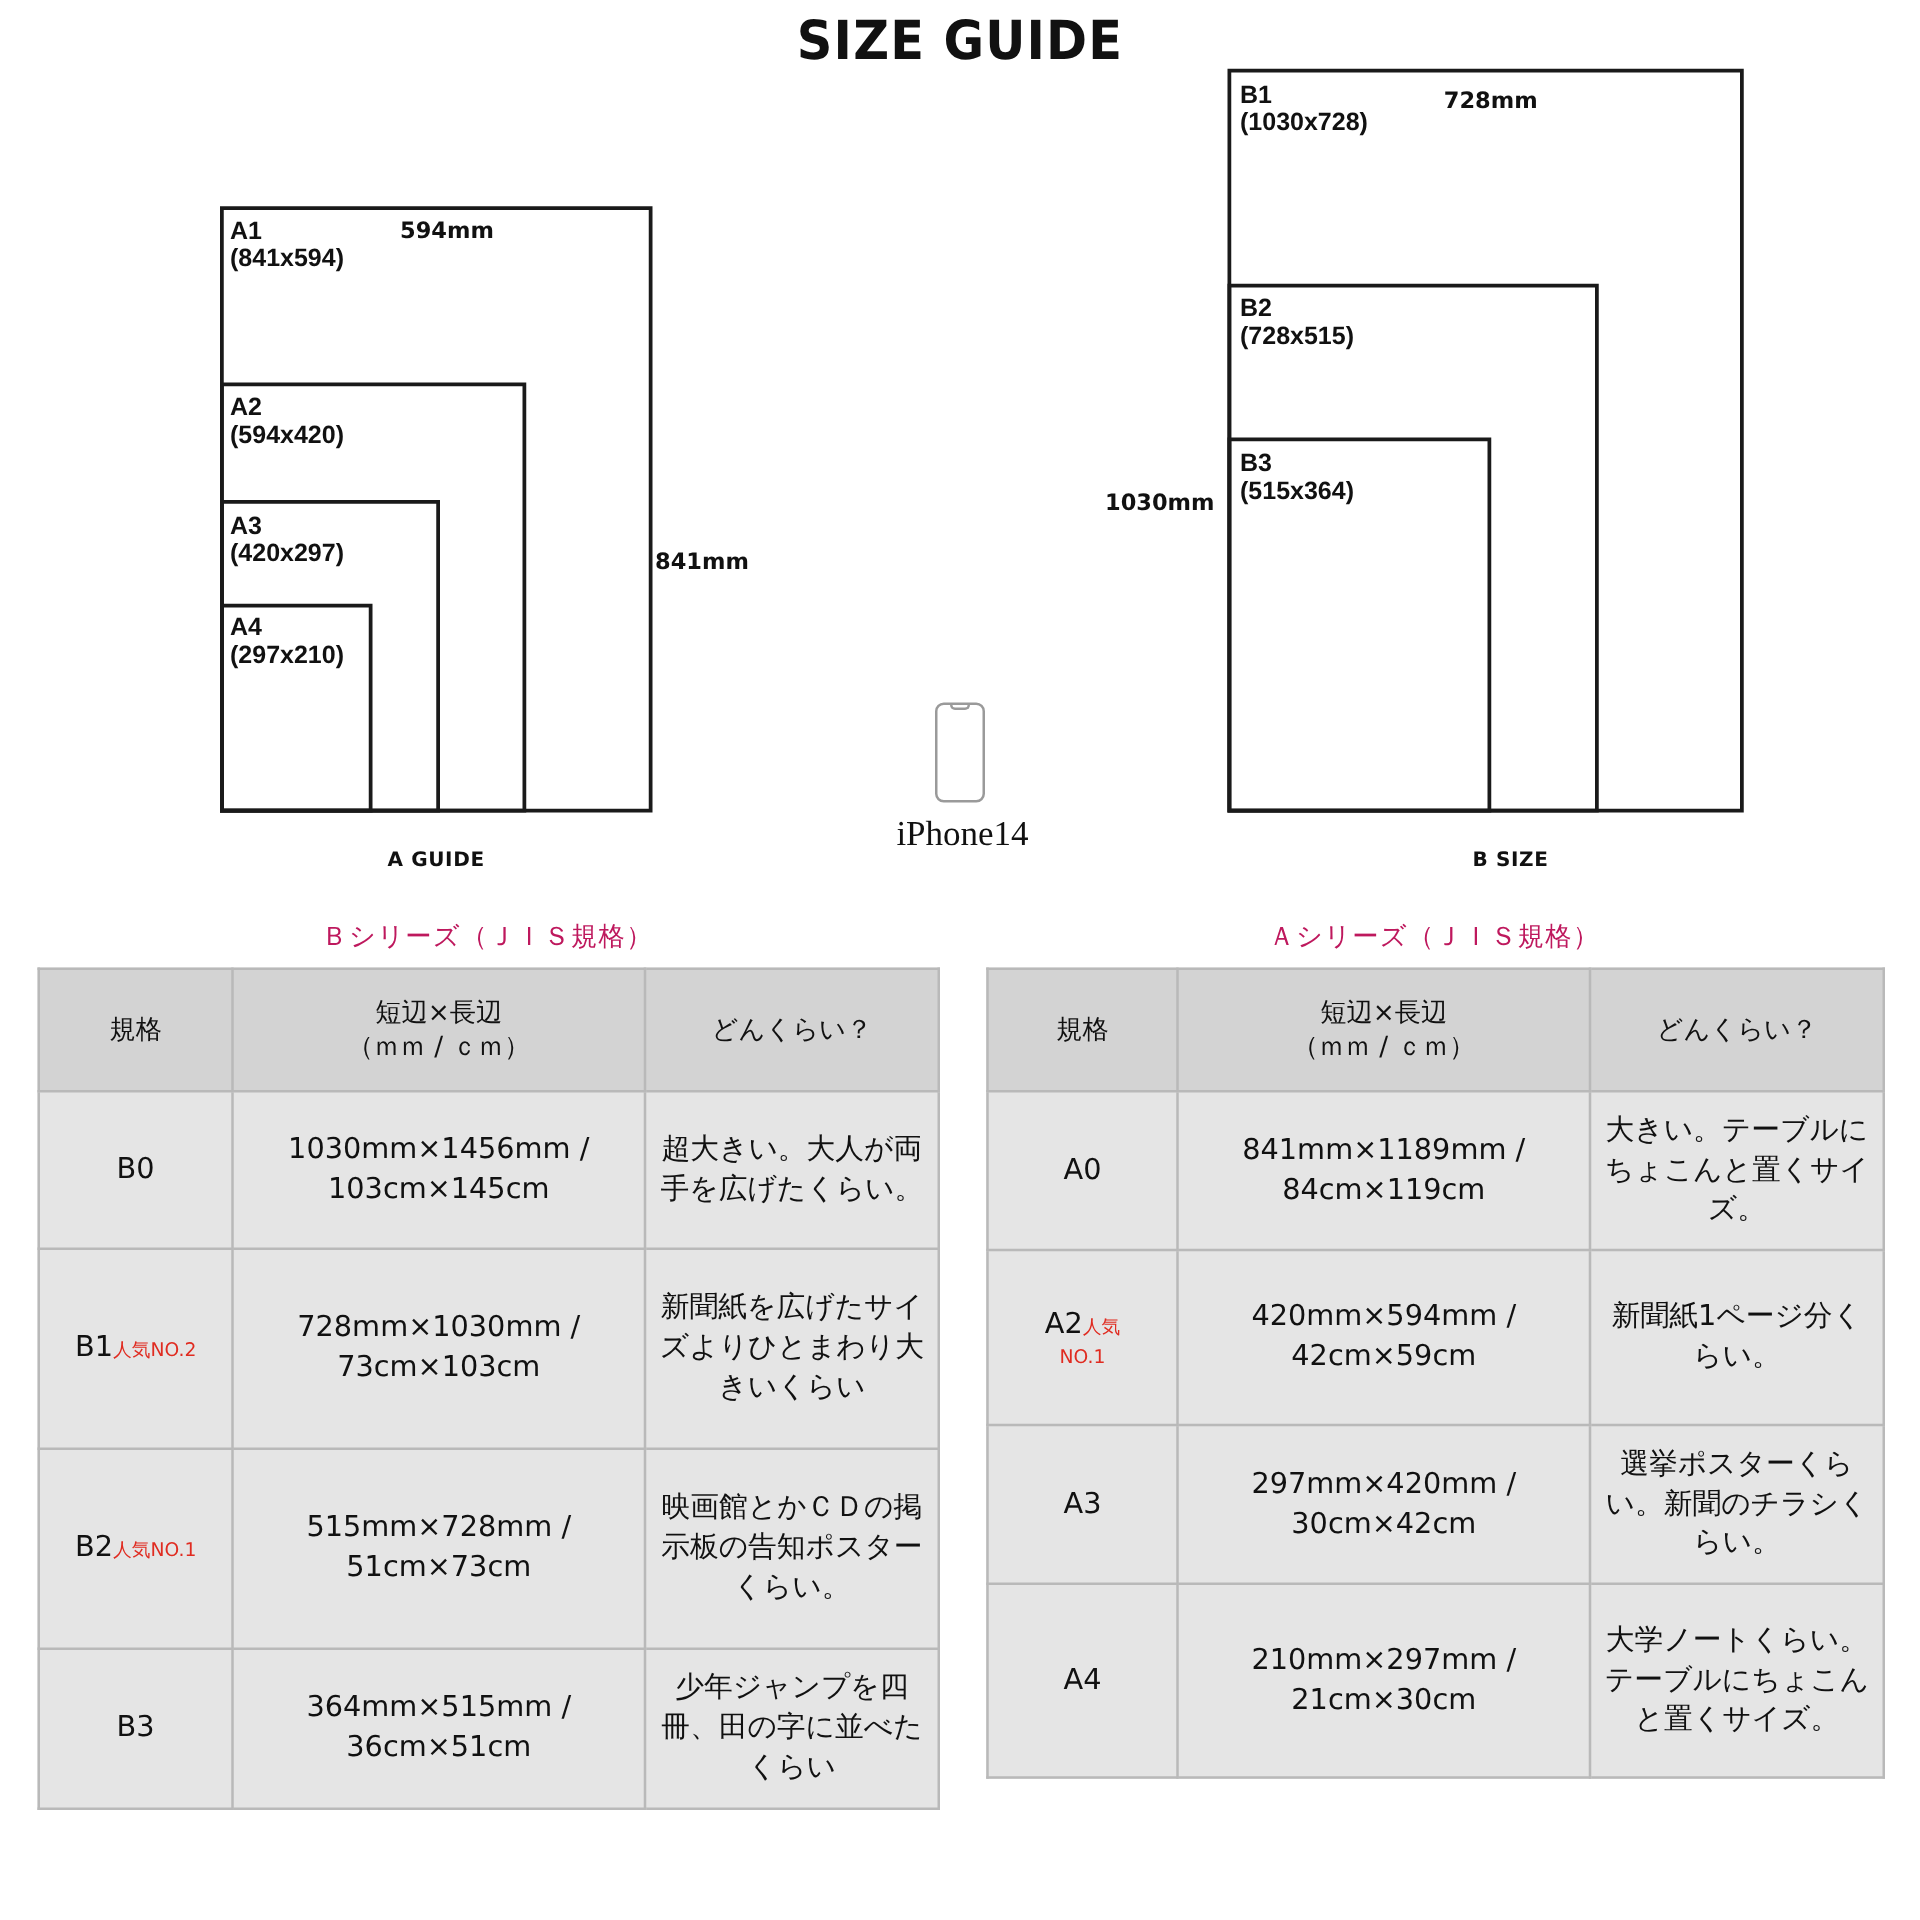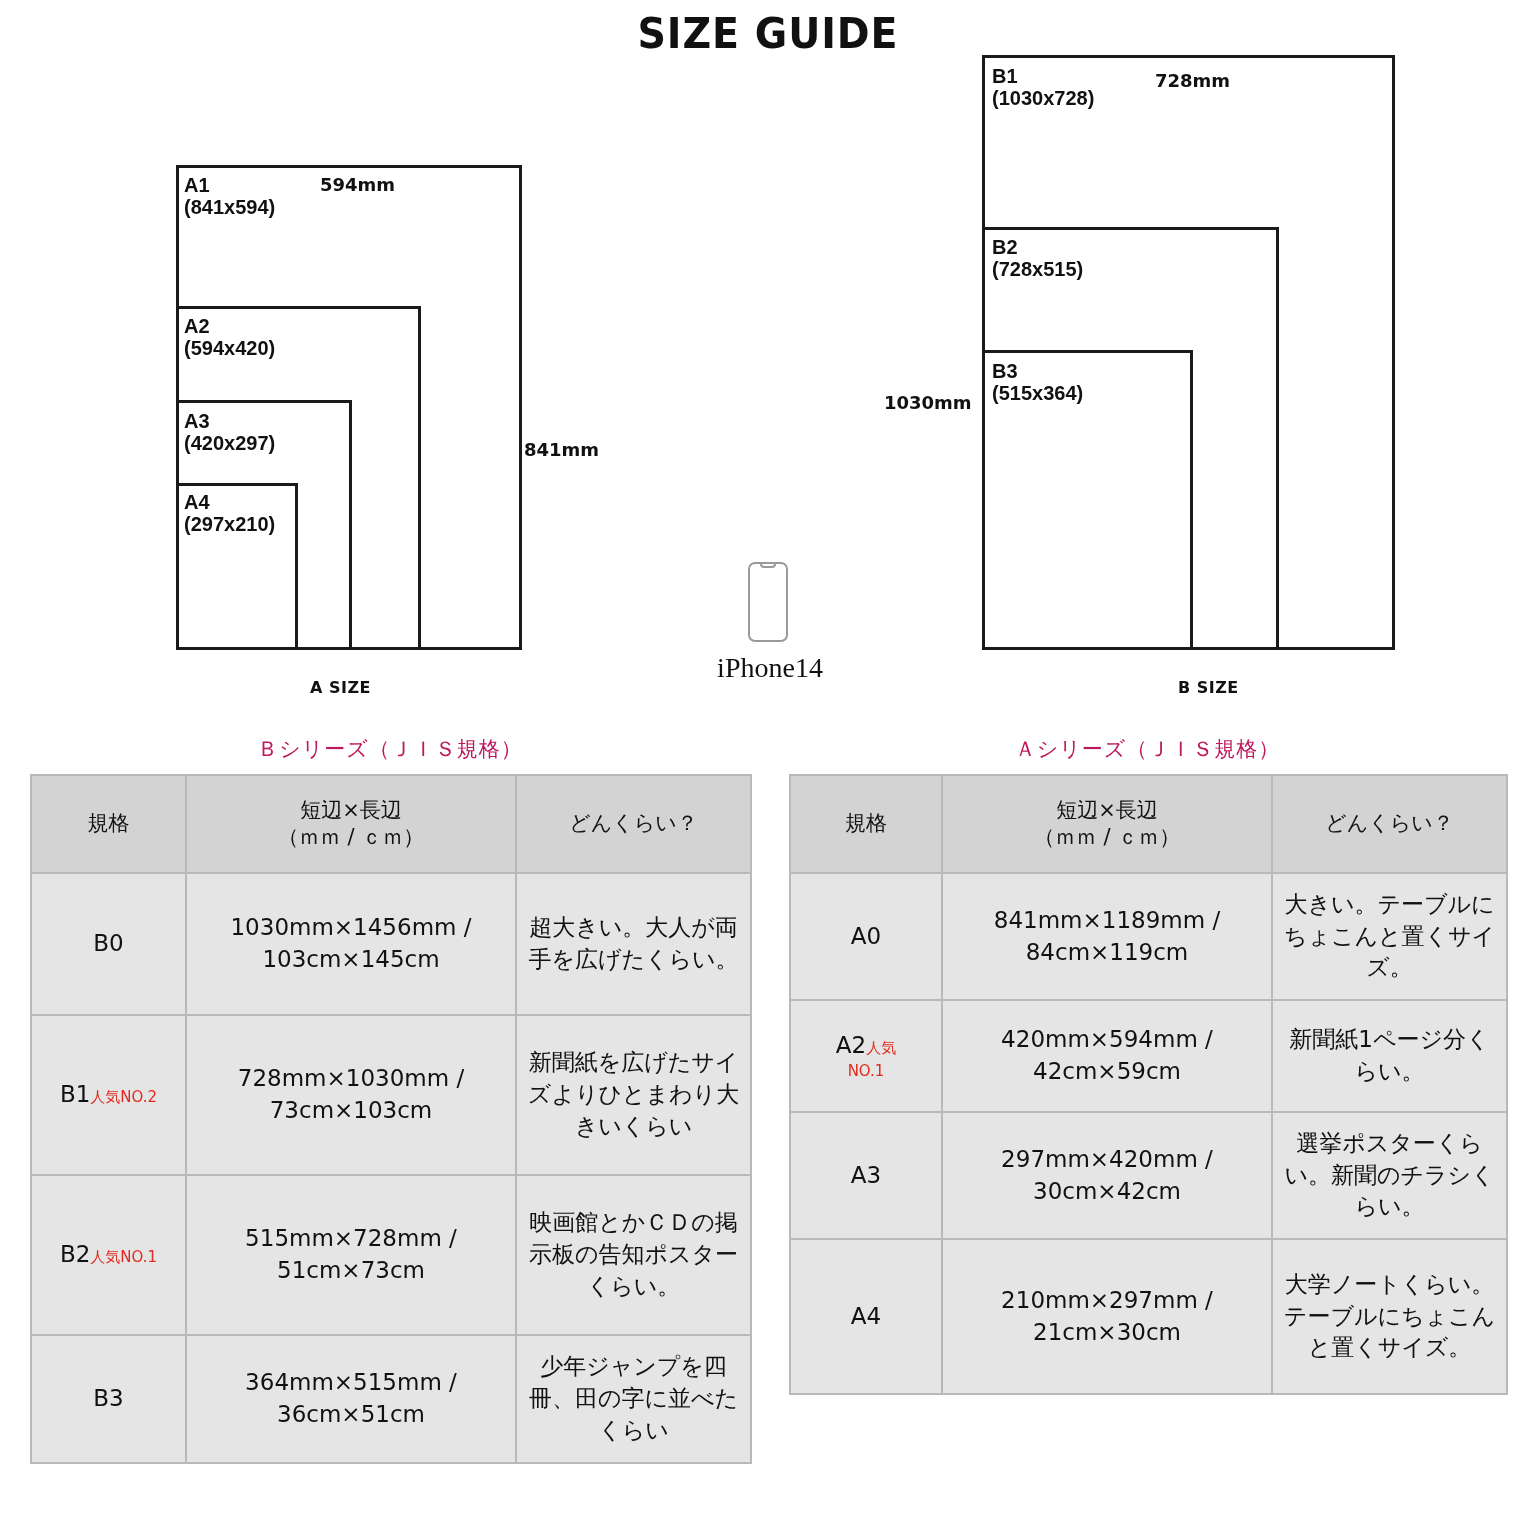--- a/index.html
+++ b/index.html
@@ -175,21 +175,21 @@
 (594x420)</div>
 
   <div class="paper-box" style="left:176px; top:400px; width:176px; height:250px;"></div>
   <div class="paper-label" style="left:184px; top:411px;">A3
 (420x297)</div>
 
   <div class="paper-box" style="left:176px; top:483px; width:122px; height:167px;"></div>
   <div class="paper-label" style="left:184px; top:492px;">A4
 (297x210)</div>
 
-  <div class="series-caption" style="left:310px; top:678px;">A SIZE</div>
+  <div class="series-caption" style="left:310px; top:678px;">A GUIDE</div>
 </div>
 
 <div id="iphone-shape">
   <div id="iphone-notch"></div>
 </div>
 <div id="iphone-caption">iPhone14</div>
 
 <div class="diagram">
 
   <div class="dim-label" style="left:1155px; top:22px;">728mm</div>
@@ -222,21 +222,21 @@
       <tr>
         <th>規格</th>
         <th>
           <div>短辺×長辺</div>
           <div>（ｍｍ / ｃｍ）</div>
         </th>
         <th>どんくらい？</th>
       </tr>
     </thead>
     <tbody>
-      <tr style="height:142px;">
+      <tr style="height:126px;">
         <td class="spec-cell">
           <span>B0</span><span class="rank"></span>
         </td>
         <td>1030mm×1456mm / 103cm×145cm</td>
         <td class="desc-cell">超大きい。大人が両手を広げたくらい。</td>
       </tr>
       <tr style="height:160px;">
         <td class="spec-cell">
           <span>B1</span><span class="rank">人気NO.2</span>
         </td>
@@ -281,21 +281,21 @@
     </thead>
     <tbody>
       <tr style="height:127px;">
         <td class="spec-cell">
           <span>A0</span><span class="rank"></span>
           <span class="rank-block"></span>
         </td>
         <td>841mm×1189mm / 84cm×119cm</td>
         <td class="desc-cell">大きい。テーブルにちょこんと置くサイズ。</td>
       </tr>
-      <tr style="height:112px;">
+      <tr style="height:140px;">
         <td class="spec-cell">
           <span>A2</span><span class="rank">人気</span>
           <span class="rank-block">NO.1</span>
         </td>
         <td>420mm×594mm / 42cm×59cm</td>
         <td class="desc-cell">新聞紙1ページ分くらい。</td>
       </tr>
       <tr style="height:127px;">
         <td class="spec-cell">
           <span>A3</span><span class="rank"></span>

